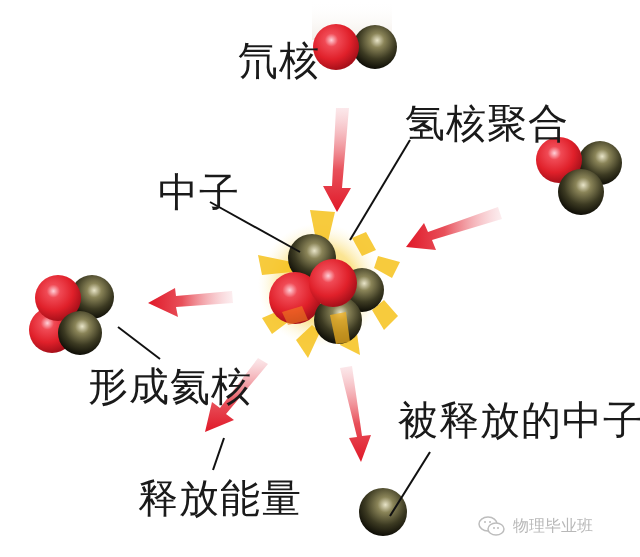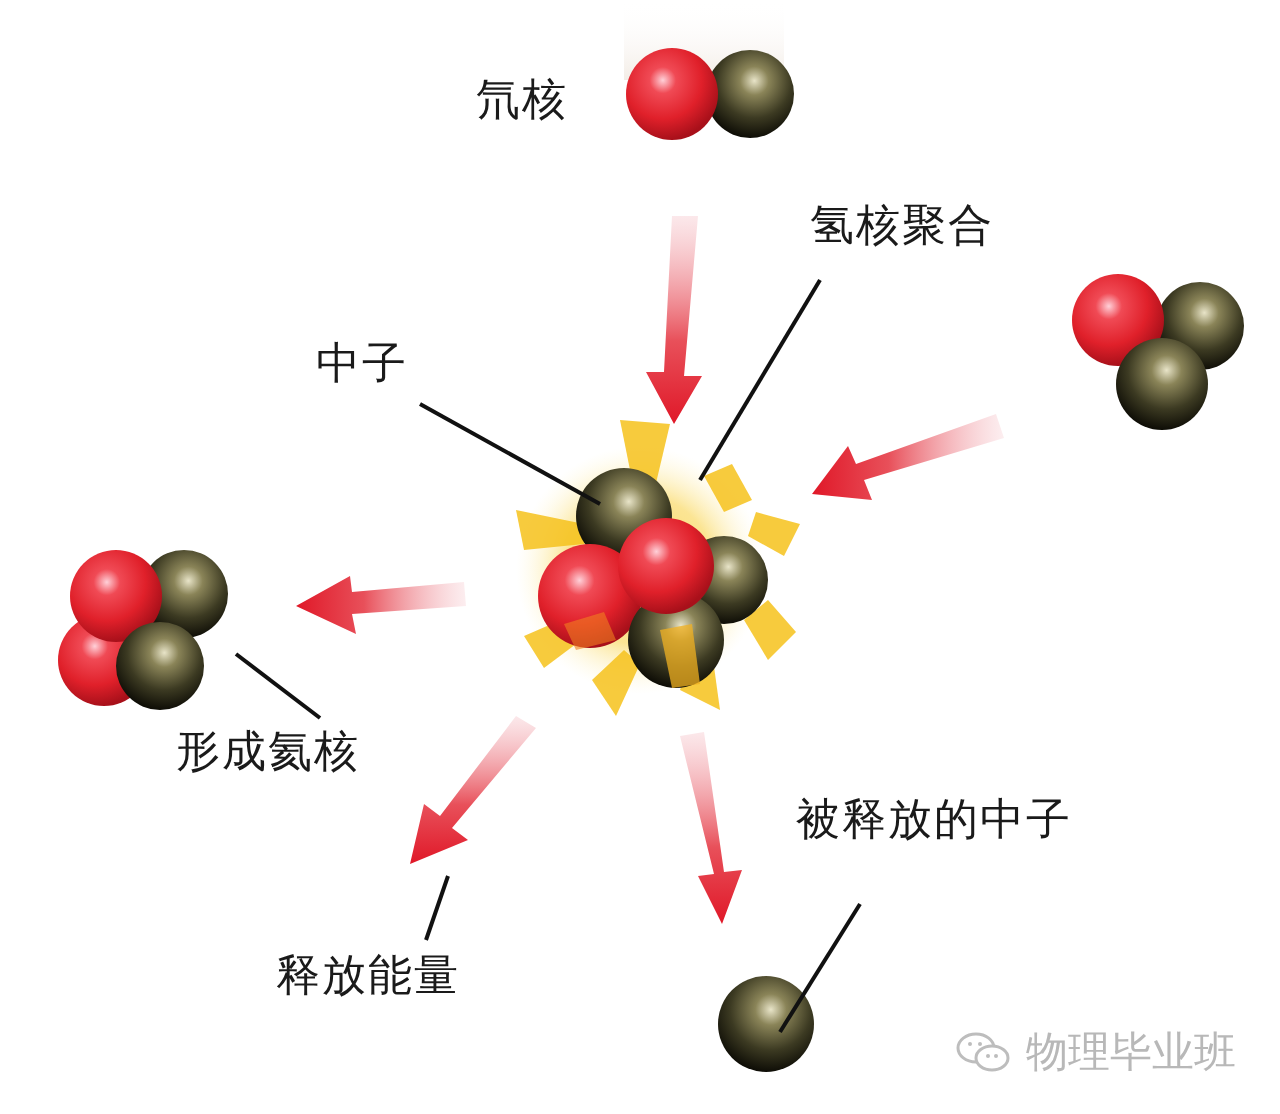--- a/index.html
+++ b/index.html
@@ -1,30 +1,30 @@
 <!DOCTYPE html>
 <html><head>
   <meta charset="utf-8">
   <style>
     html, body { margin: 0; padding: 0; background: #ffffff; }
     .stage { position: relative; width: 640px; height: 557px; overflow: hidden; background: #ffffff; }
     svg.diagram { position: absolute; left: 0; top: 0; }
     .label {
       position: absolute;
       font-family: "DejaVu Sans", sans-serif;
-      font-size: 22px;
+      font-size: 40px;
       color: #1a1a1a;
       white-space: nowrap;
       line-height: 1;
       letter-spacing: 1px;
     }
     .watermark {
       position: absolute;
       font-family: "DejaVu Sans", sans-serif;
-      font-size: 21px;
+      font-size: 16px;
       color: #b8b8b8;
       white-space: nowrap;
       line-height: 1;
       display: flex;
       align-items: center;
       gap: 6px;
     }
   </style>
 </head>
 <body>

